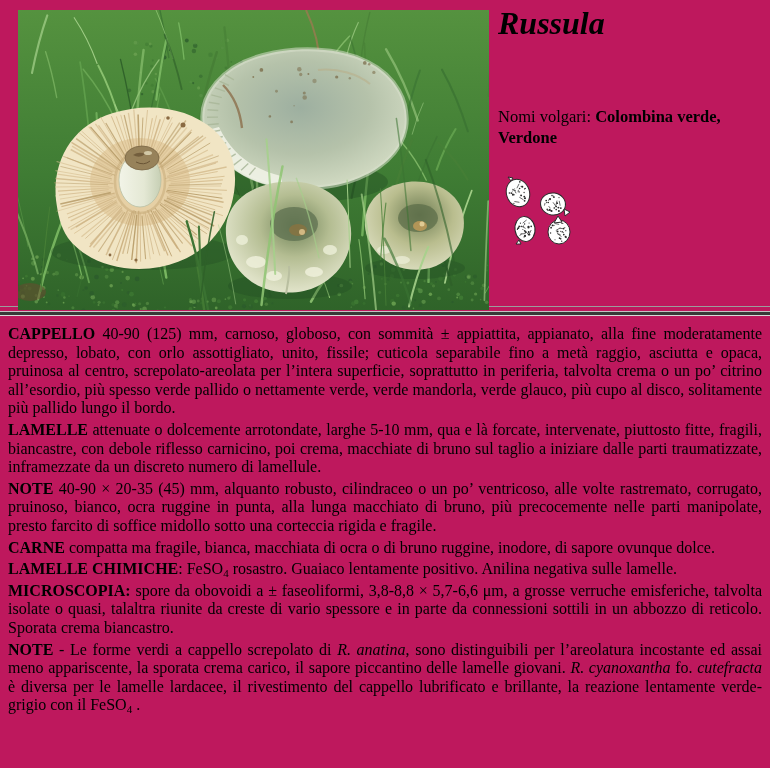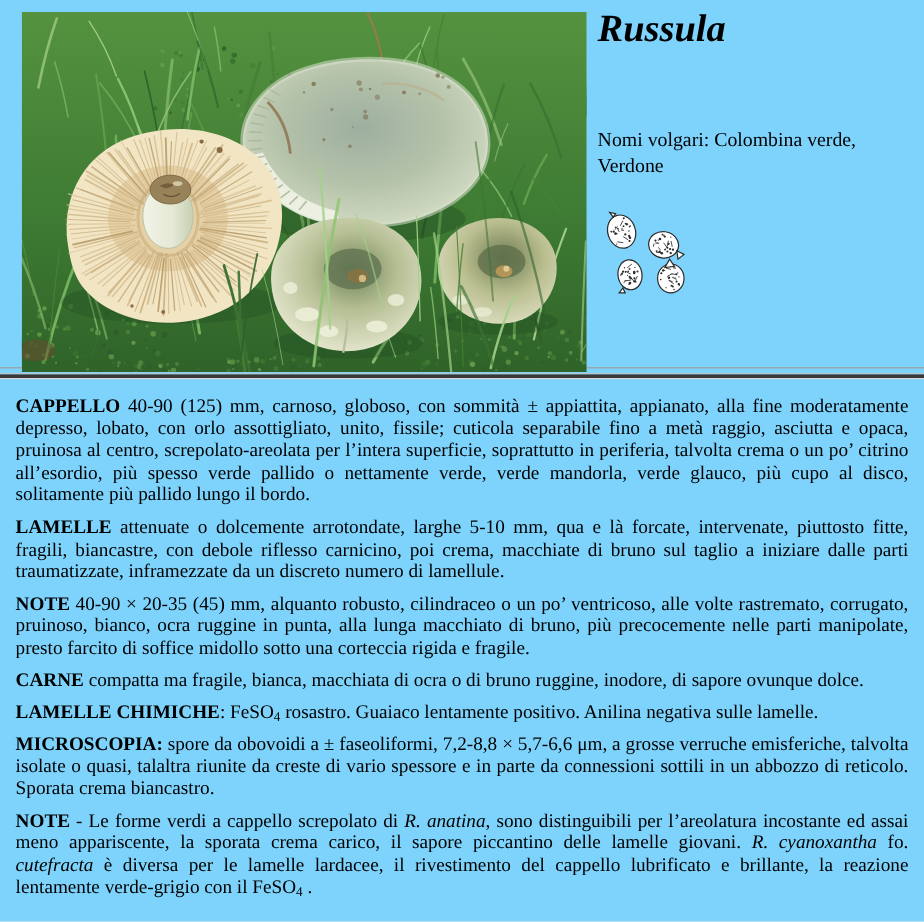--- a/index.html
+++ b/index.html
@@ -1,19 +1,19 @@
 <!DOCTYPE html>
 <html><head>
 <meta charset="utf-8">
 <style>
   html,body{margin:0;padding:0;background:#e8e8e8;}
   .page{
     position:relative;
     width:770px;height:768px;
-    background:#7dd3fc;
+    background:#be185d;
     font-family:"Liberation Serif","DejaVu Serif",serif;
     color:#000;
     overflow:hidden;
     margin:0 auto;
   }
   .photo{
     position:absolute;left:18px;top:10px;width:471px;height:300px;
     z-index:2;overflow:hidden;
   }
   .photo svg{display:block;}
@@ -25,28 +25,28 @@
   .title{
     position:absolute;left:498px;top:6px;
     font-size:32px;line-height:35px;
     font-weight:bold;font-style:italic;
     letter-spacing:0px;
   }
   .names{
     position:absolute;left:498px;top:106px;width:260px;
     font-size:16.5px;line-height:21px;
   }
-  .names b{font-weight:normal;}
+  .names b{font-weight:bold;}
   .spores{position:absolute;left:496px;top:171px;width:80px;height:80px;}
   .bodytext{
     position:absolute;left:5px;top:322px;width:760px;
     font-size:16px;line-height:18.6px;
     text-align:justify;text-justify:inter-word;
   }
-  .bodytext p{margin:8px;padding:0;}
+  .bodytext p{margin:3px;padding:0;}
   .bodytext sub{font-size:11px;line-height:0;vertical-align:-3px;}
   .b{font-weight:bold;}
   .i{font-style:italic;}
 </style>
 </head>
 <body>
 
 <div class="page">
 
   <div class="photo">
@@ -762,17 +762,17 @@
         </g>
     </svg>
   </div>
 
   <div class="bodytext" id="body-text">
       <p><span class="b">CAPPELLO</span><span> 40-90 (125) mm, carnoso, globoso, con sommità ± appiattita, appianato, alla fine moderatamente depresso, lobato, con orlo assottigliato, unito, fissile; cuticola separabile fino a metà raggio, asciutta e opaca, pruinosa al centro, screpolato-areolata per l’intera superficie, soprattutto in periferia, talvolta crema o un po’ citrino all’esordio, più spesso verde pallido o nettamente verde, verde mandorla, verde glauco, più cupo al disco, solitamente più pallido lungo il bordo.</span></p>
       <p><span class="b">LAMELLE</span><span> attenuate o dolcemente arrotondate, larghe 5-10 mm, qua e là forcate, intervenate, piuttosto fitte, fragili, biancastre, con debole riflesso carnicino, poi crema, macchiate di bruno sul taglio a iniziare dalle parti traumatizzate, inframezzate da un discreto numero di lamellule.</span></p>
       <p><span class="b">NOTE</span><span> 40-90 × 20-35 (45) mm, alquanto robusto, cilindraceo o un po’ ventricoso, alle volte rastremato, corrugato, pruinoso, bianco, ocra ruggine in punta, alla lunga macchiato di bruno, più precocemente nelle parti manipolate, presto farcito di soffice midollo sotto una corteccia rigida e fragile.</span></p>
       <p><span class="b">CARNE</span><span> compatta ma fragile, bianca, macchiata di ocra o di bruno ruggine, inodore, di sapore ovunque dolce.</span></p>
       <p><span class="b">LAMELLE CHIMICHE</span><span>: FeSO</span><sub>4</sub><span> rosastro. Guaiaco lentamente positivo. Anilina negativa sulle lamelle.</span></p>
-      <p><span class="b">MICROSCOPIA:</span><span> spore da obovoidi a ± faseoliformi, 7,2-8,8 × 5,7-6,6 μm, a grosse verruche emisferiche, talvolta isolate o quasi, talaltra riunite da creste di vario spessore e in parte da connessioni sottili in un abbozzo di reticolo. Sporata crema biancastro.</span></p>
+      <p><span class="b">MICROSCOPIA:</span><span> spore da obovoidi a ± faseoliformi, 3,8-8,8 × 5,7-6,6 μm, a grosse verruche emisferiche, talvolta isolate o quasi, talaltra riunite da creste di vario spessore e in parte da connessioni sottili in un abbozzo di reticolo. Sporata crema biancastro.</span></p>
       <p><span class="b">NOTE</span><span> - Le forme verdi a cappello screpolato di </span><span class="i">R. anatina</span><span>, sono distinguibili per l’areolatura incostante ed assai meno appariscente, la sporata crema carico, il sapore piccantino delle lamelle giovani. </span><span class="i">R. cyanoxantha</span><span> fo. </span><span class="i">cutefracta</span><span> è diversa per le lamelle lardacee, il rivestimento del cappello lubrificato e brillante, la reazione lentamente verde-grigio con il FeSO</span><sub>4</sub><span> .</span></p>
     </div>
 
 </div>
 
 </body></html>

